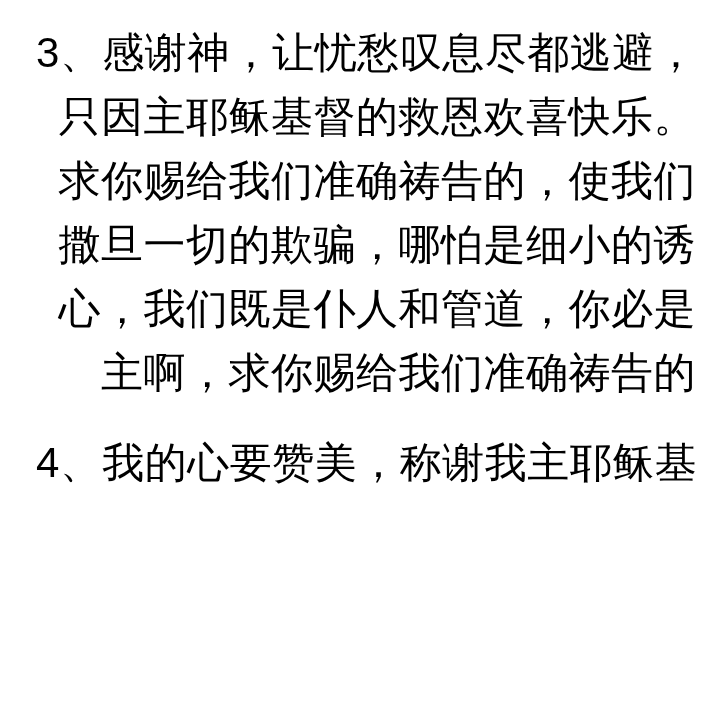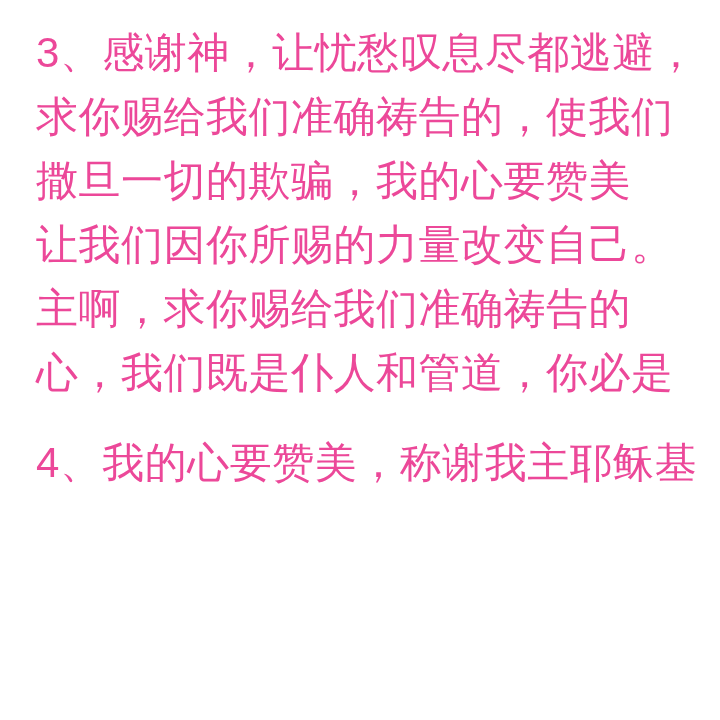--- a/index.html
+++ b/index.html
@@ -14,47 +14,48 @@
   }
   .doc-page {
     box-sizing: border-box;
     width: 720px;
     height: 676px;
     padding: 21px 24px 0 36px;
     background: #ffffff;
     font-family: "Liberation Sans", "DejaVu Sans", sans-serif;
     font-size: 42px;
     line-height: 64px;
-    color: #ec4899;
+    color: #000000;
     letter-spacing: 0.5px;
     overflow: hidden;
+    text-align: right;
   }
   .paragraph {
     margin: 0;
     padding: 0;
   }
   .paragraph + .paragraph {
     margin-top: 26px;
   }
   .text-line {
     display: block;
     white-space: nowrap;
   }
 </style>
 </head>
 <body>
 
 <div class="doc-page">
 
   <div class="paragraph">
     <span class="text-line">3、感谢神，让忧愁叹息尽都逃避，</span>
+    <span class="text-line">只因主耶稣基督的救恩欢喜快乐。</span>
     <span class="text-line">求你赐给我们准确祷告的，使我们</span>
-    <span class="text-line">撒旦一切的欺骗，我的心要赞美</span>
-    <span class="text-line">让我们因你所赐的力量改变自己。</span>
+    <span class="text-line">撒旦一切的欺骗，哪怕是细小的诱</span>
+    <span class="text-line">心，我们既是仆人和管道，你必是</span>
     <span class="text-line">主啊，求你赐给我们准确祷告的</span>
-    <span class="text-line">心，我们既是仆人和管道，你必是</span>
   </div>
 
   <div class="paragraph">
     <span class="text-line">4、我的心要赞美，称谢我主耶稣基</span>
   </div>
 
 </div>
 
 </body></html>

